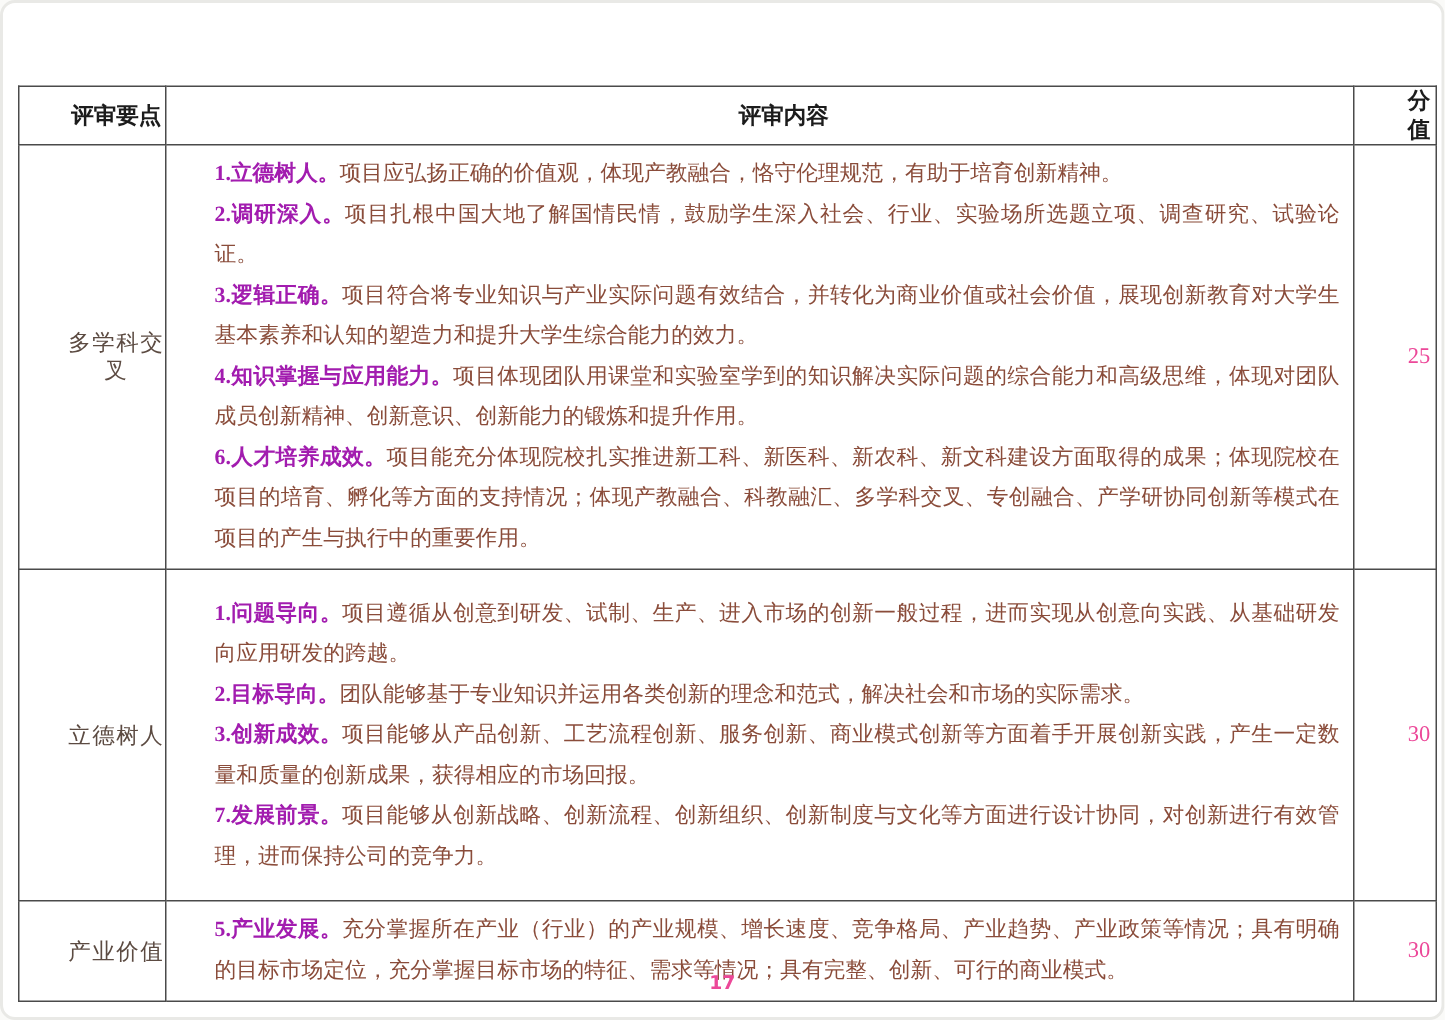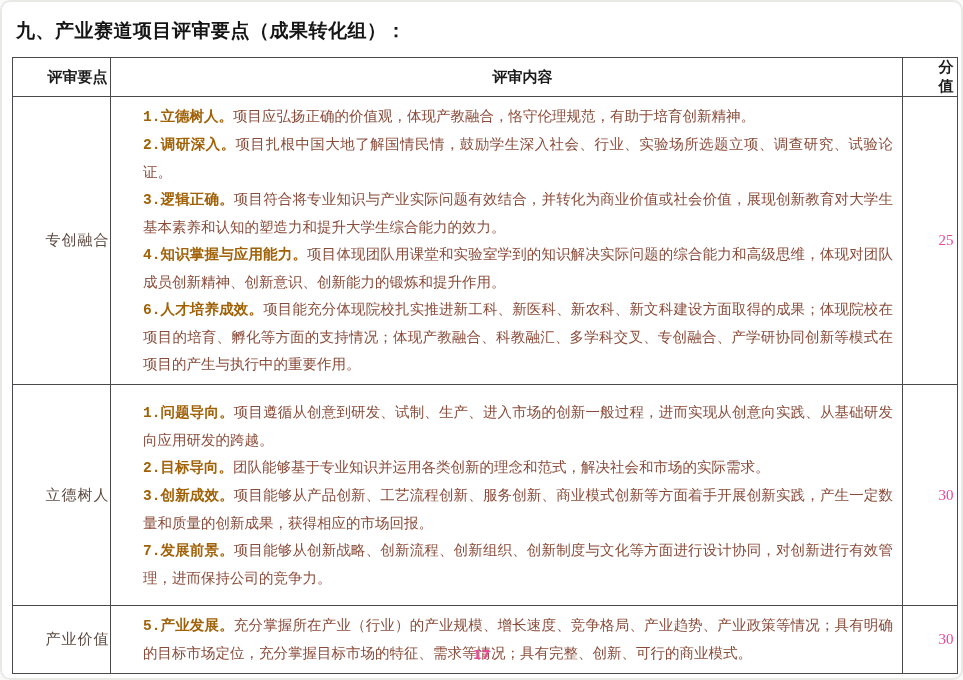--- a/index.html
+++ b/index.html
@@ -65,59 +65,57 @@
     padding: 6px 9px 6px 8px;
   }
   .item {
     font-size: 14.5px;
     line-height: 27px;
     text-align: justify;
     color: #8a4c3a;
   }
   .item .item-label {
     font-weight: bold;
-    color: #a16207;
-    font-family: Liberation Mono, monospace;
+    color: #a21caf;
   }
   .row-growth     td { height: 270px; }
   .row-innovation td { height: 221px; }
   .row-value      td { height: 61px;  }
   .page-number {
     position: absolute;
     left: 0; right: 0;
     bottom: 16px;
     text-align: center;
     font-size: 12.5px;
     font-weight: bold;
     color: #ec4899;
     font-family: "DejaVu Sans", "Liberation Sans", sans-serif;
   }
 </style>
 </head>
 <body>
 
 <div class="page">
 
-  <div class="doc-title">九、产业赛道项目评审要点（成果转化组）：</div>
 
   <table class="review-table">
     <colgroup>
       <col class="c-point">
         <col class="c-content">
         <col class="c-score">
     </colgroup>
     <tbody>
         <tr>
       <th class="hdr">评审要点</th>
       <th class="hdr">评审内容</th>
       <th class="hdr">分值</th>
     </tr>
 
     <tr class="row-growth">
-      <td class="category">专创融合</td>
+      <td class="category">多学科交叉</td>
       <td class="content">
         <div class="item"><span class="item-label">1.立德树人。</span><span>项目应弘扬正确的价值观，体现产教融合，恪守伦理规范，有助于培育创新精神。</span></div>
         <div class="item"><span class="item-label">2.调研深入。</span><span>项目扎根中国大地了解国情民情，鼓励学生深入社会、行业、实验场所选题立项、调查研究、试验论证。</span></div>
         <div class="item"><span class="item-label">3.逻辑正确。</span><span>项目符合将专业知识与产业实际问题有效结合，并转化为商业价值或社会价值，展现创新教育对大学生基本素养和认知的塑造力和提升大学生综合能力的效力。</span></div>
         <div class="item"><span class="item-label">4.知识掌握与应用能力。</span><span>项目体现团队用课堂和实验室学到的知识解决实际问题的综合能力和高级思维，体现对团队成员创新精神、创新意识、创新能力的锻炼和提升作用。</span></div>
         <div class="item"><span class="item-label">6.人才培养成效。</span><span>项目能充分体现院校扎实推进新工科、新医科、新农科、新文科建设方面取得的成果；体现院校在项目的培育、孵化等方面的支持情况；体现产教融合、科教融汇、多学科交叉、专创融合、产学研协同创新等模式在项目的产生与执行中的重要作用。</span></div>
       </td>
       <td class="score">25</td>
     </tr>
 

